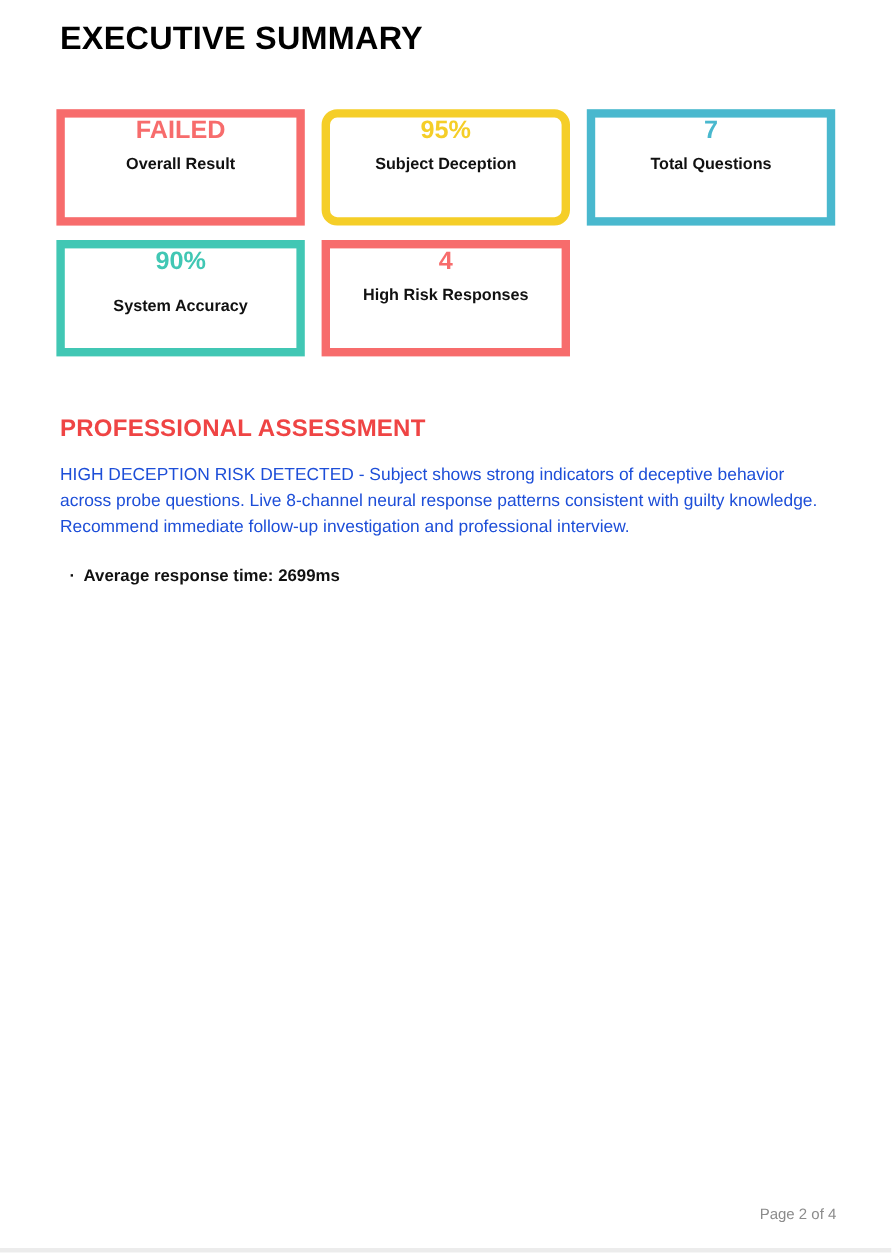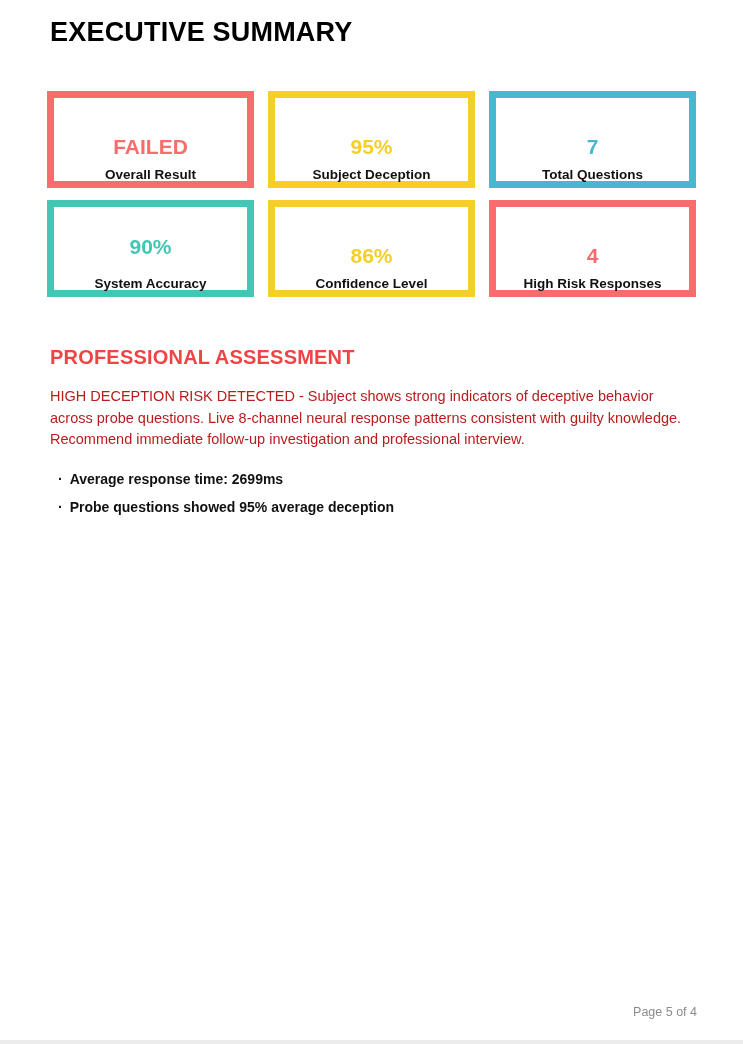--- a/index.html
+++ b/index.html
@@ -33,21 +33,21 @@
     row-gap: 12px;
   }
   .stat-card {
     box-sizing: border-box;
     height: 97px;
     border: 7px solid #cccccc; 
     background: #ffffff;
     display: flex;
     flex-direction: column;
     align-items: center;
-    justify-content: flex-end;
+    justify-content: flex-start;
     gap: 11px;
     text-align: center;
   }
   .stat-value {
     font-size: 21px;
     font-weight: 700;
     line-height: 1;
   }
   .stat-label {
     font-size: 13.5px;
@@ -64,21 +64,21 @@
     letter-spacing: 0.2px;
   }
   .section-heading.key-findings {
     margin-top: 31px;
   }
   .assessment-body {
     margin: 17px 46px 0 50px;
     max-width: 648px;
     font-size: 14.5px;
     line-height: 21.5px;
-    color: #b91c1c;
+    color: #1d4ed8;
   }
   .findings-list {
     list-style: none;
     margin: 21px 0 0 0;
     padding: 0 0 0 58px;
   }
   .findings-list li {
     font-size: 14px;
     font-weight: 700;
     color: #111111;
@@ -113,54 +113,49 @@
 
   <h1 class="page-title">EXECUTIVE SUMMARY</h1>
 
   <div class="cards-grid">
 
     <div class="stat-card" style="border-color: rgb(247, 108, 108);">
       <div class="stat-value" style="color: rgb(247, 108, 108);">FAILED</div>
       <div class="stat-label">Overall Result</div>
     </div>
 
-    <div class="stat-card" style="border-color: rgb(245, 206, 40);">
+    <div class="stat-card" style="border-color: rgb(245, 206, 40); border-radius: 13px;">
       <div class="stat-value" style="color: rgb(245, 206, 40);">95%</div>
       <div class="stat-label">Subject Deception</div>
     </div>
 
     <div class="stat-card" style="border-color: rgb(73, 184, 206);">
       <div class="stat-value" style="color: rgb(73, 184, 206);">7</div>
       <div class="stat-label">Total Questions</div>
     </div>
 
     <div class="stat-card" style="border-color: rgb(65, 199, 180); gap: 20px;">
       <div class="stat-value" style="color: rgb(65, 199, 180);">90%</div>
       <div class="stat-label">System Accuracy</div>
     </div>
 
-    <div class="stat-card" style="border-color: rgb(245, 206, 40);">
-      <div class="stat-value" style="color: rgb(245, 206, 40);">86%</div>
-      <div class="stat-label">Confidence Level</div>
-    </div>
 
     <div class="stat-card" style="border-color: rgb(247, 108, 108);">
       <div class="stat-value" style="color: rgb(247, 108, 108);">4</div>
       <div class="stat-label">High Risk Responses</div>
     </div>
 
   </div>
 
   <h2 class="section-heading">PROFESSIONAL ASSESSMENT</h2>
 
   <p class="assessment-body">HIGH DECEPTION RISK DETECTED - Subject shows strong indicators of deceptive behavior across probe questions. Live 8-channel neural response patterns consistent with guilty knowledge. Recommend immediate follow-up investigation and professional interview.</p>
 
 
   <ul class="findings-list">
     <li>Average response time: 2699ms</li>
-    <li>Probe questions showed 95% average deception</li>
   </ul>
 
-  <div class="page-footer">Page 5 of 4</div>
+  <div class="page-footer">Page 2 of 4</div>
 
   <div class="page-bottom-edge"></div>
 
 </div>
 
 </body></html>

